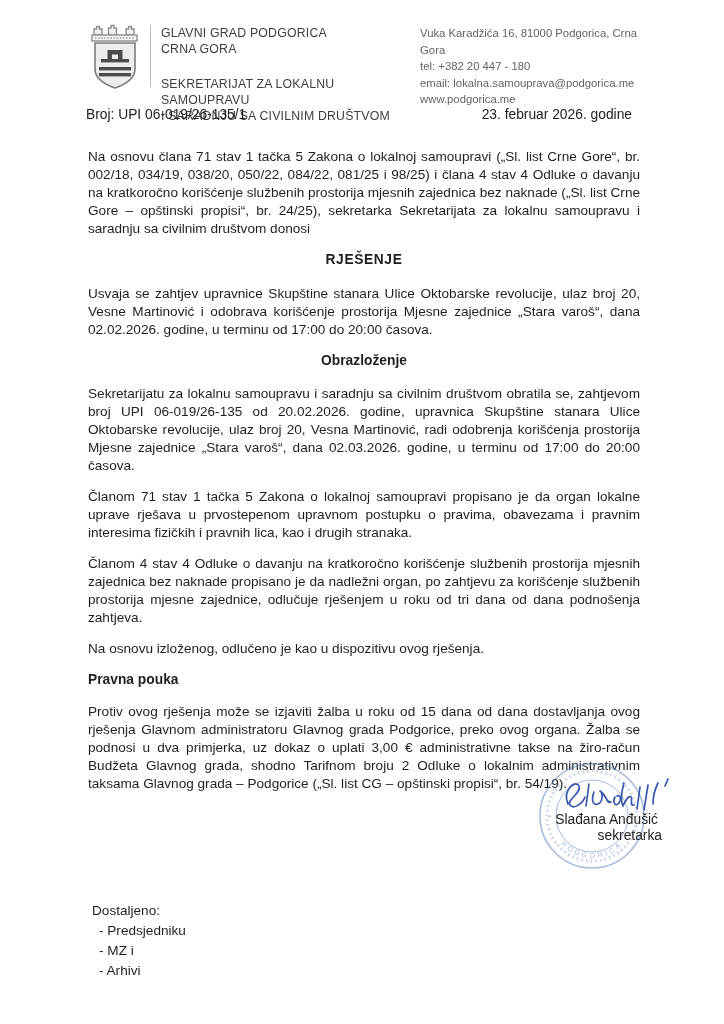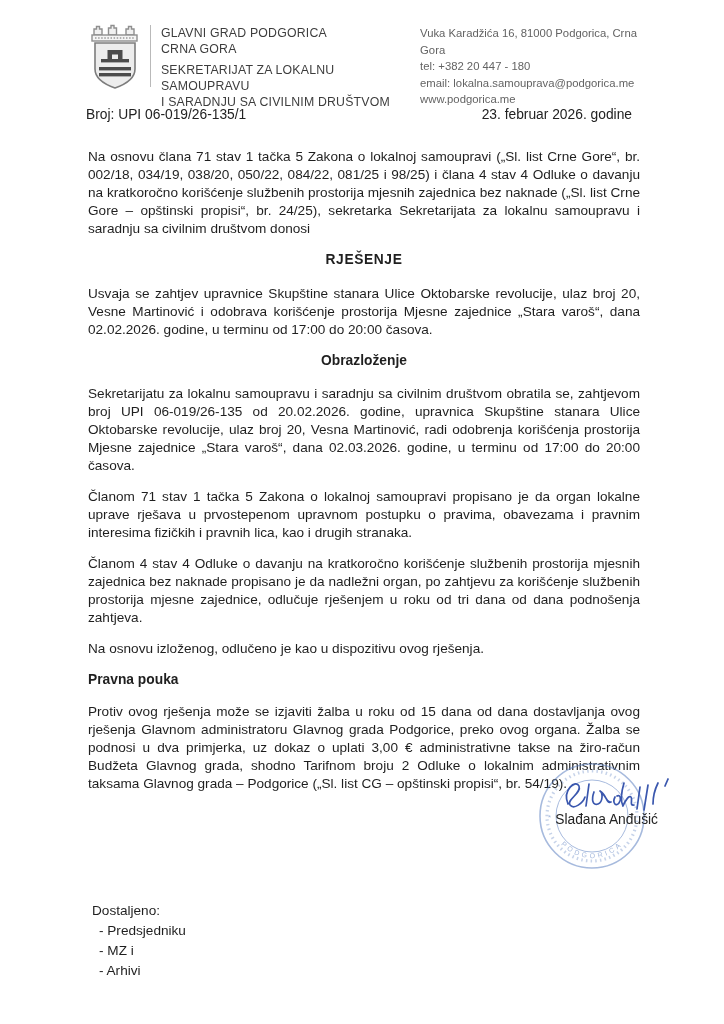--- a/index.html
+++ b/index.html
@@ -7,21 +7,21 @@
     position:relative; width:724px; height:1024px; margin:0 auto;
     background:#ffffff; overflow:hidden;
     font-family:"Liberation Sans", sans-serif; color:#1f1f1f;
   }
 
   
   .letterhead { position:absolute; top:23px; left:88px; right:60px; display:flex; align-items:flex-start; }
   .emblem { width:54px; height:68px; flex:0 0 54px; }
   .lh-divider { width:1px; height:62px; background:#b9b9b9; margin:2px 10px 0 8px; }
   .org-block { font-size:12.3px; line-height:16px; color:#3d3d3d; letter-spacing:0.2px; padding-top:2px; }
-  .org-block .l3 { margin-top:5px; }
+  .org-block .l3 { margin-top:19px; }
   .contact-block { margin-left:auto; width:250px; font-size:11.3px; line-height:16.5px; color:#636363; padding-top:2px; }
 
   .meta-row { position:absolute; top:107px; left:86px; right:84px; display:flex; justify-content:space-between; font-size:13.8px; color:#222; }
   .meta-row .date { padding-right:8px; }
 
   
   .doc-body { position:absolute; top:148px; left:88px; width:552px; font-size:13.6px; line-height:18px; text-align:justify; color:#1f1f1f; }
   .doc-body p { margin:0 0 13px; }
   .doc-title { text-align:center; font-weight:bold; letter-spacing:0.6px; margin:2px 0 16px; font-size:13.8px; }
   .section-heading { text-align:center; font-weight:bold; margin:3px 0 15px; font-size:13.8px; }
@@ -115,20 +115,21 @@
         <path d="M38 16 C35 24 37 30 42 28 C47 26 47 17 44 15 C51 19 50 28 55 26"></path>
         <path d="M59 21 C56 27 60 31 63 27 C66 23 64 18 61 20"></path>
         <path d="M68 7 C65 17 65 26 67 30 C69 25 73 19 75 21 C77 23 73 30 78 29"></path>
         <path d="M84 11 L81 33"></path>
         <path d="M92 9 L88 34"></path>
         <path d="M102 7 C99 13 97 22 97 28"></path>
         <path d="M112 3 L109 10"></path>
       </g>
     </svg>
     <div class="sig-name">Slađana Anđušić</div>
+    <div class="sig-title">sekretarka</div>
   </div>
 
   <div class="distribution">
     <div>Dostaljeno:</div>
     <div class="items">
       <div>- Predsjedniku</div>
       <div>- MZ i</div>
       <div>- Arhivi</div>
     </div>
   </div>

